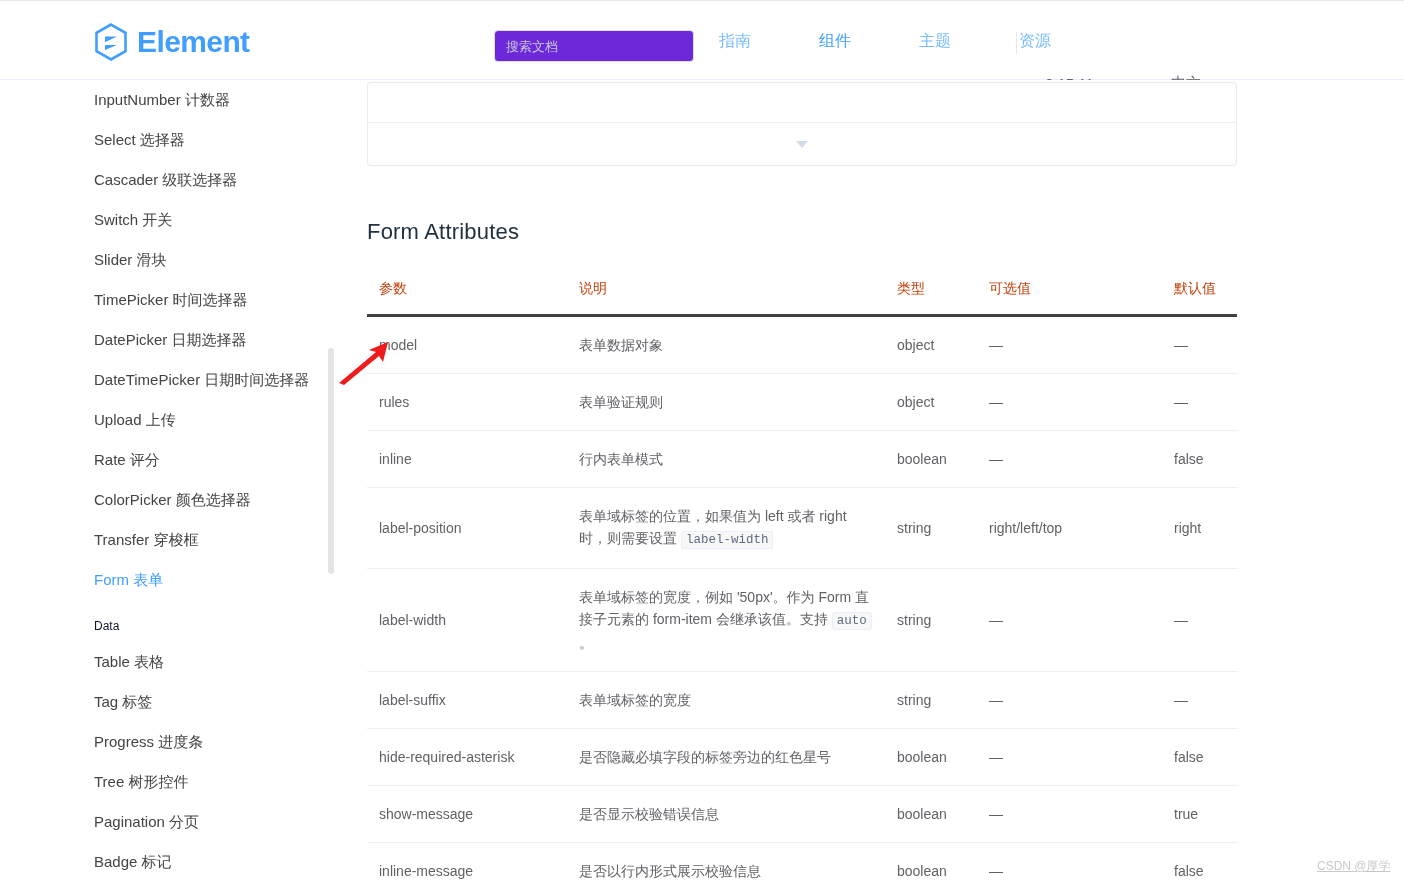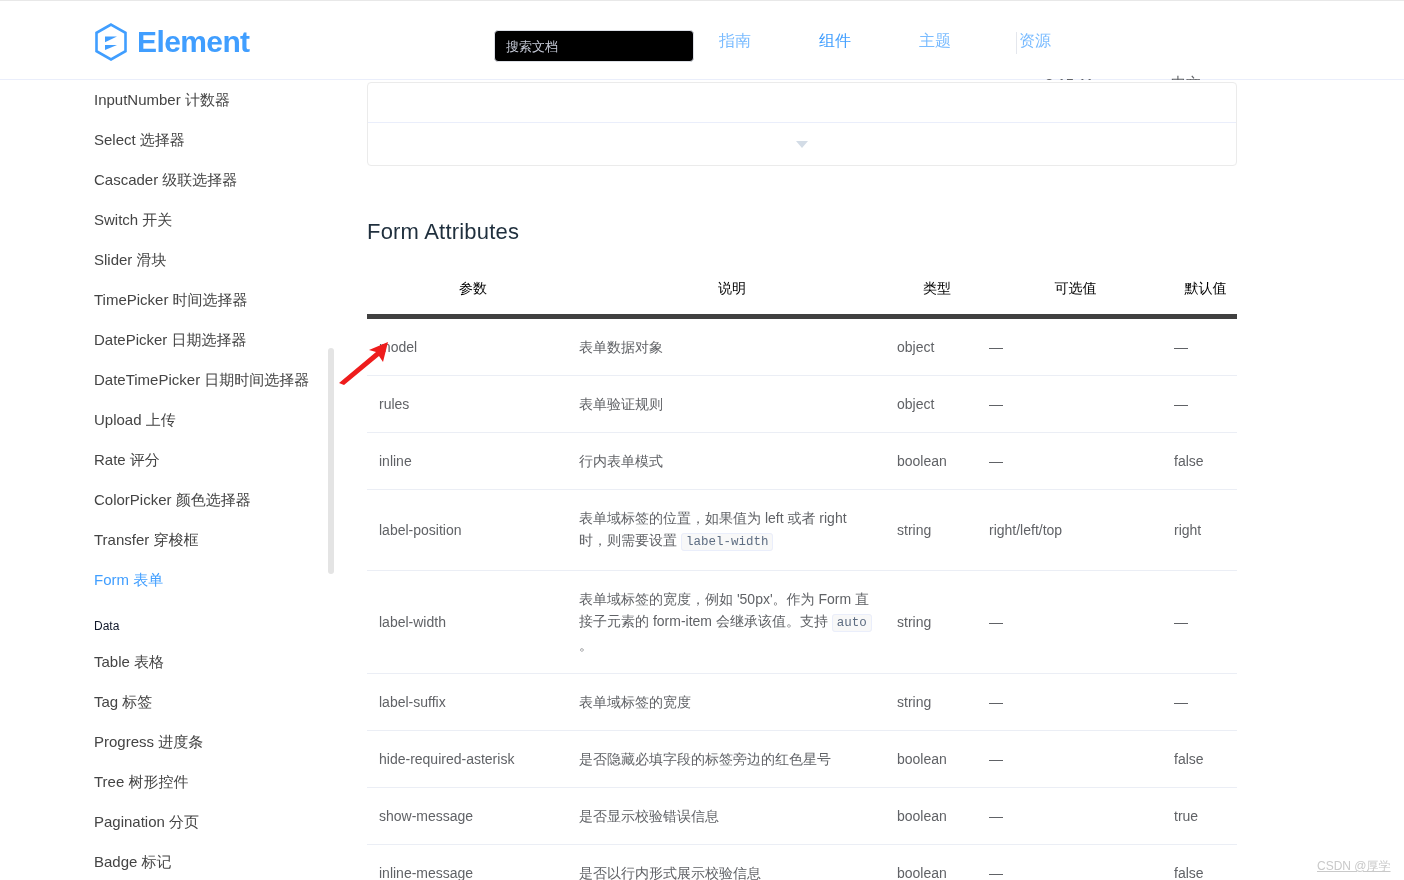--- a/index.html
+++ b/index.html
@@ -29,21 +29,21 @@
   .logo-mark { width: 34px; height: 38px; display:block; }
   .logo-text {
     font-size: 30px; font-weight: 700; color: #409eff;
     letter-spacing: -0.6px; line-height: 1;
   }
 
   .search-box {
     position: absolute; left: 494px; top: 29px;
     width: 200px; height: 32px;
     border: 1px solid #dcdfe6; border-radius: 4px;
-    background: #000000;
+    background: #6d28d9;
     font-size: 13px; color: #c0c4cc;
     padding: 0 11px;
     font-family: "Liberation Sans", sans-serif;
     outline: none;
   }
   .search-box::placeholder { color: #c5c9d6; }
 
   .nav {
     position: absolute; left: 705px; top: 28px;
     display: flex; align-items: flex-start; gap: 40px;
@@ -143,26 +143,26 @@
   }
 
   
   .attr-table {
     position: absolute; left: 31px; top: 184px;
     width: 870px;
     border-collapse: collapse;
     font-size: 14px;
   }
   .attr-table th {
-    text-align: center;
+    text-align: left;
     font-weight: 400;
-    color: #000000;
+    color: #c2410c;
     font-size: 14px;
     padding: 16px 0 16px 12px;
-    border-bottom: 5px solid #404040;
+    border-bottom: 3px solid #404040;
     white-space: nowrap;
     vertical-align: middle;
   }
   .attr-table td {
     color: #606266;
     padding: 17px 12px 17px 12px;
     border-bottom: 1px solid #ebeef5;
     vertical-align: middle;
     line-height: 22px;
   }

